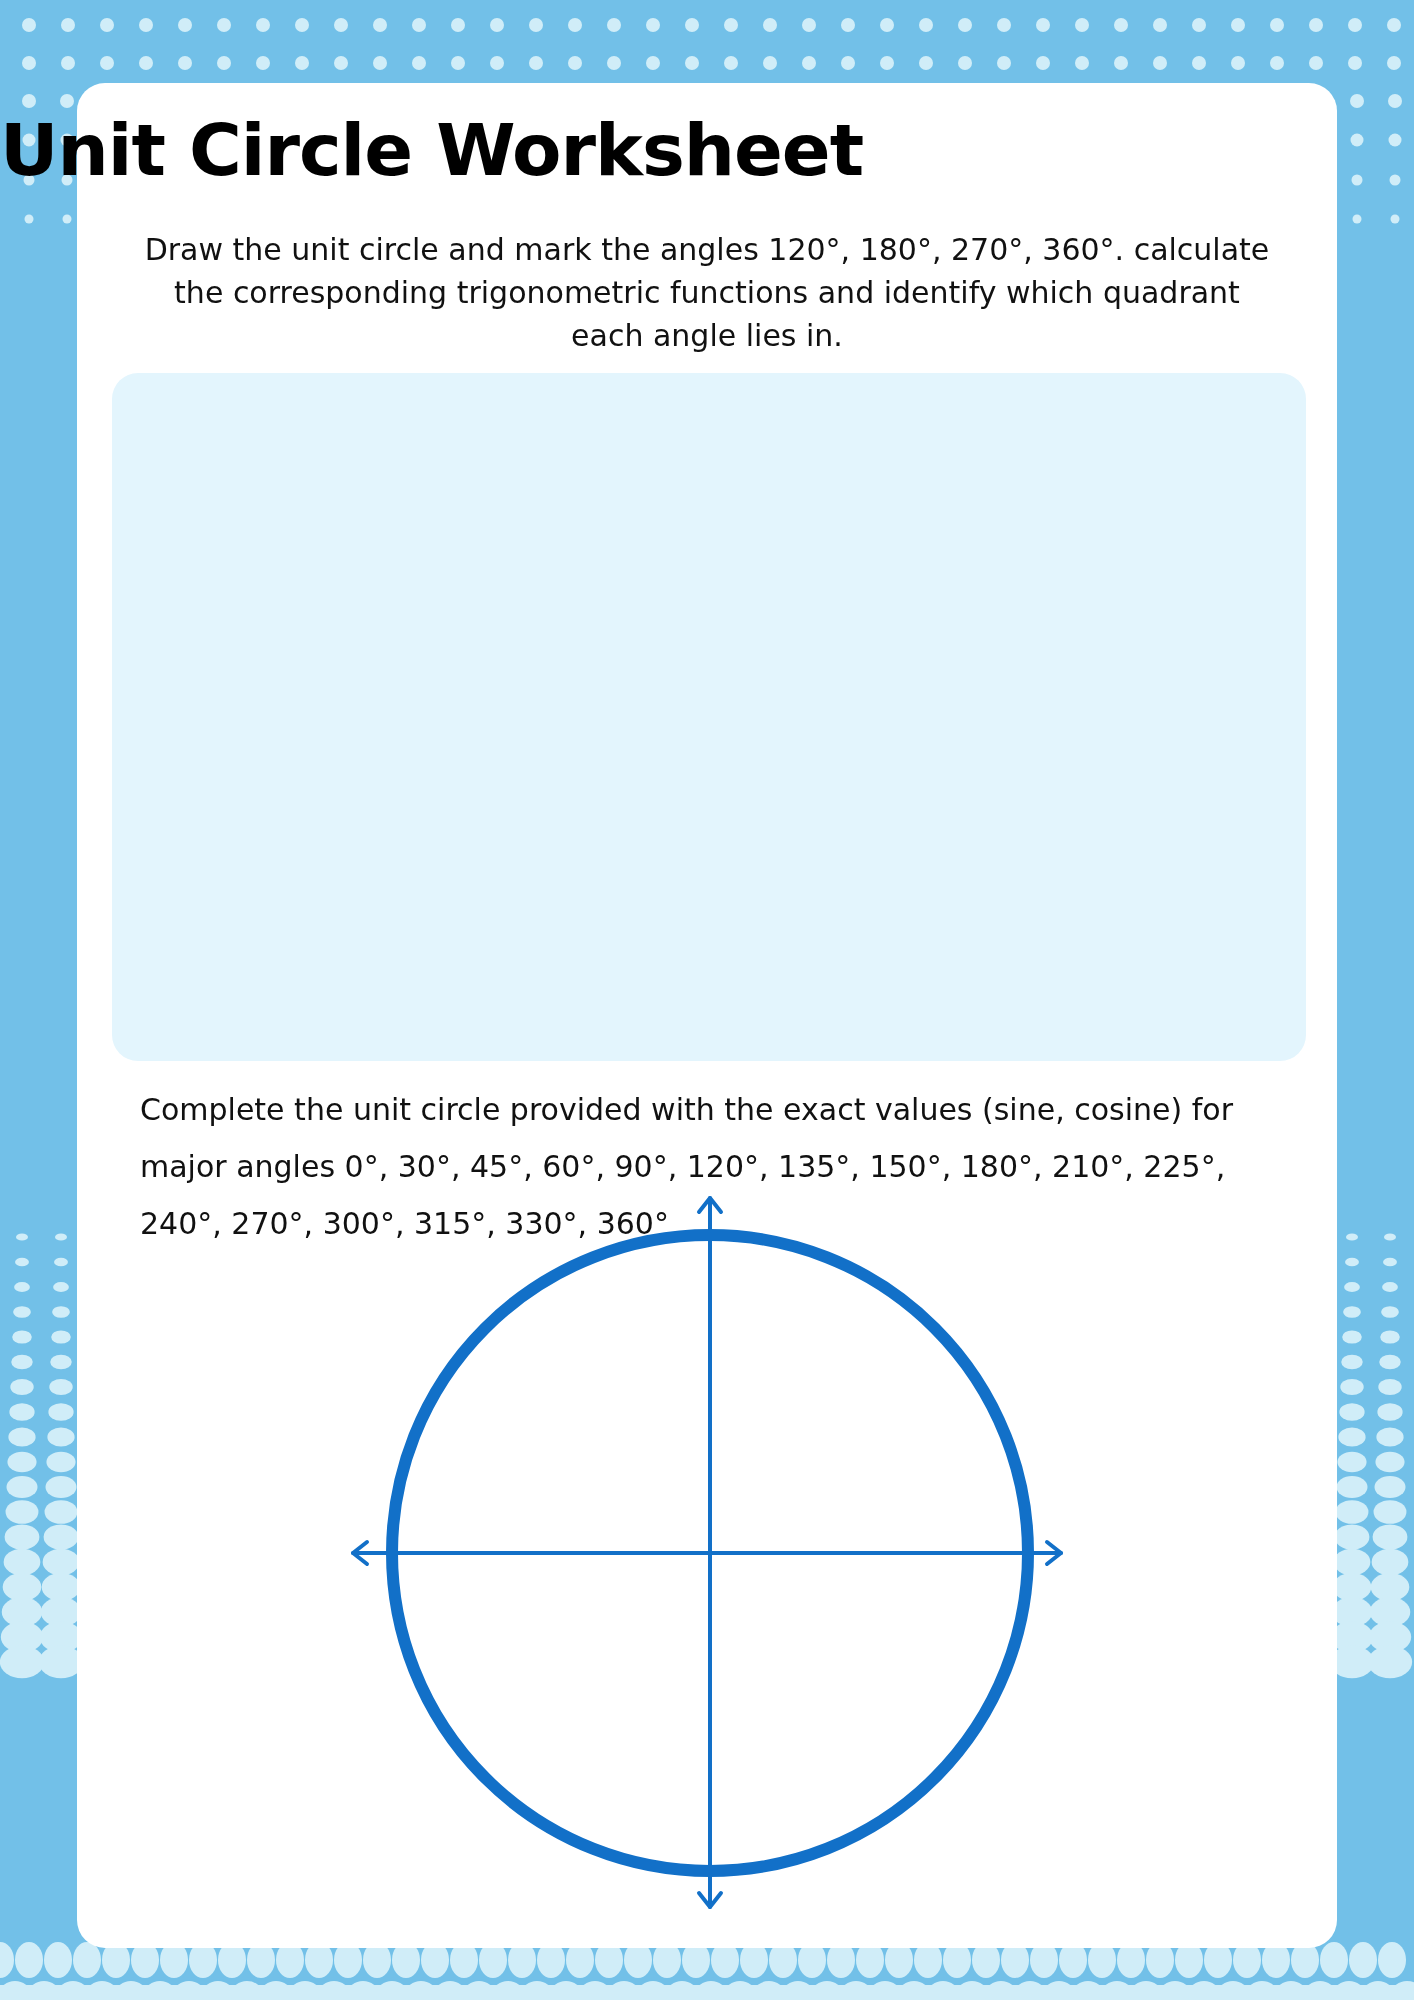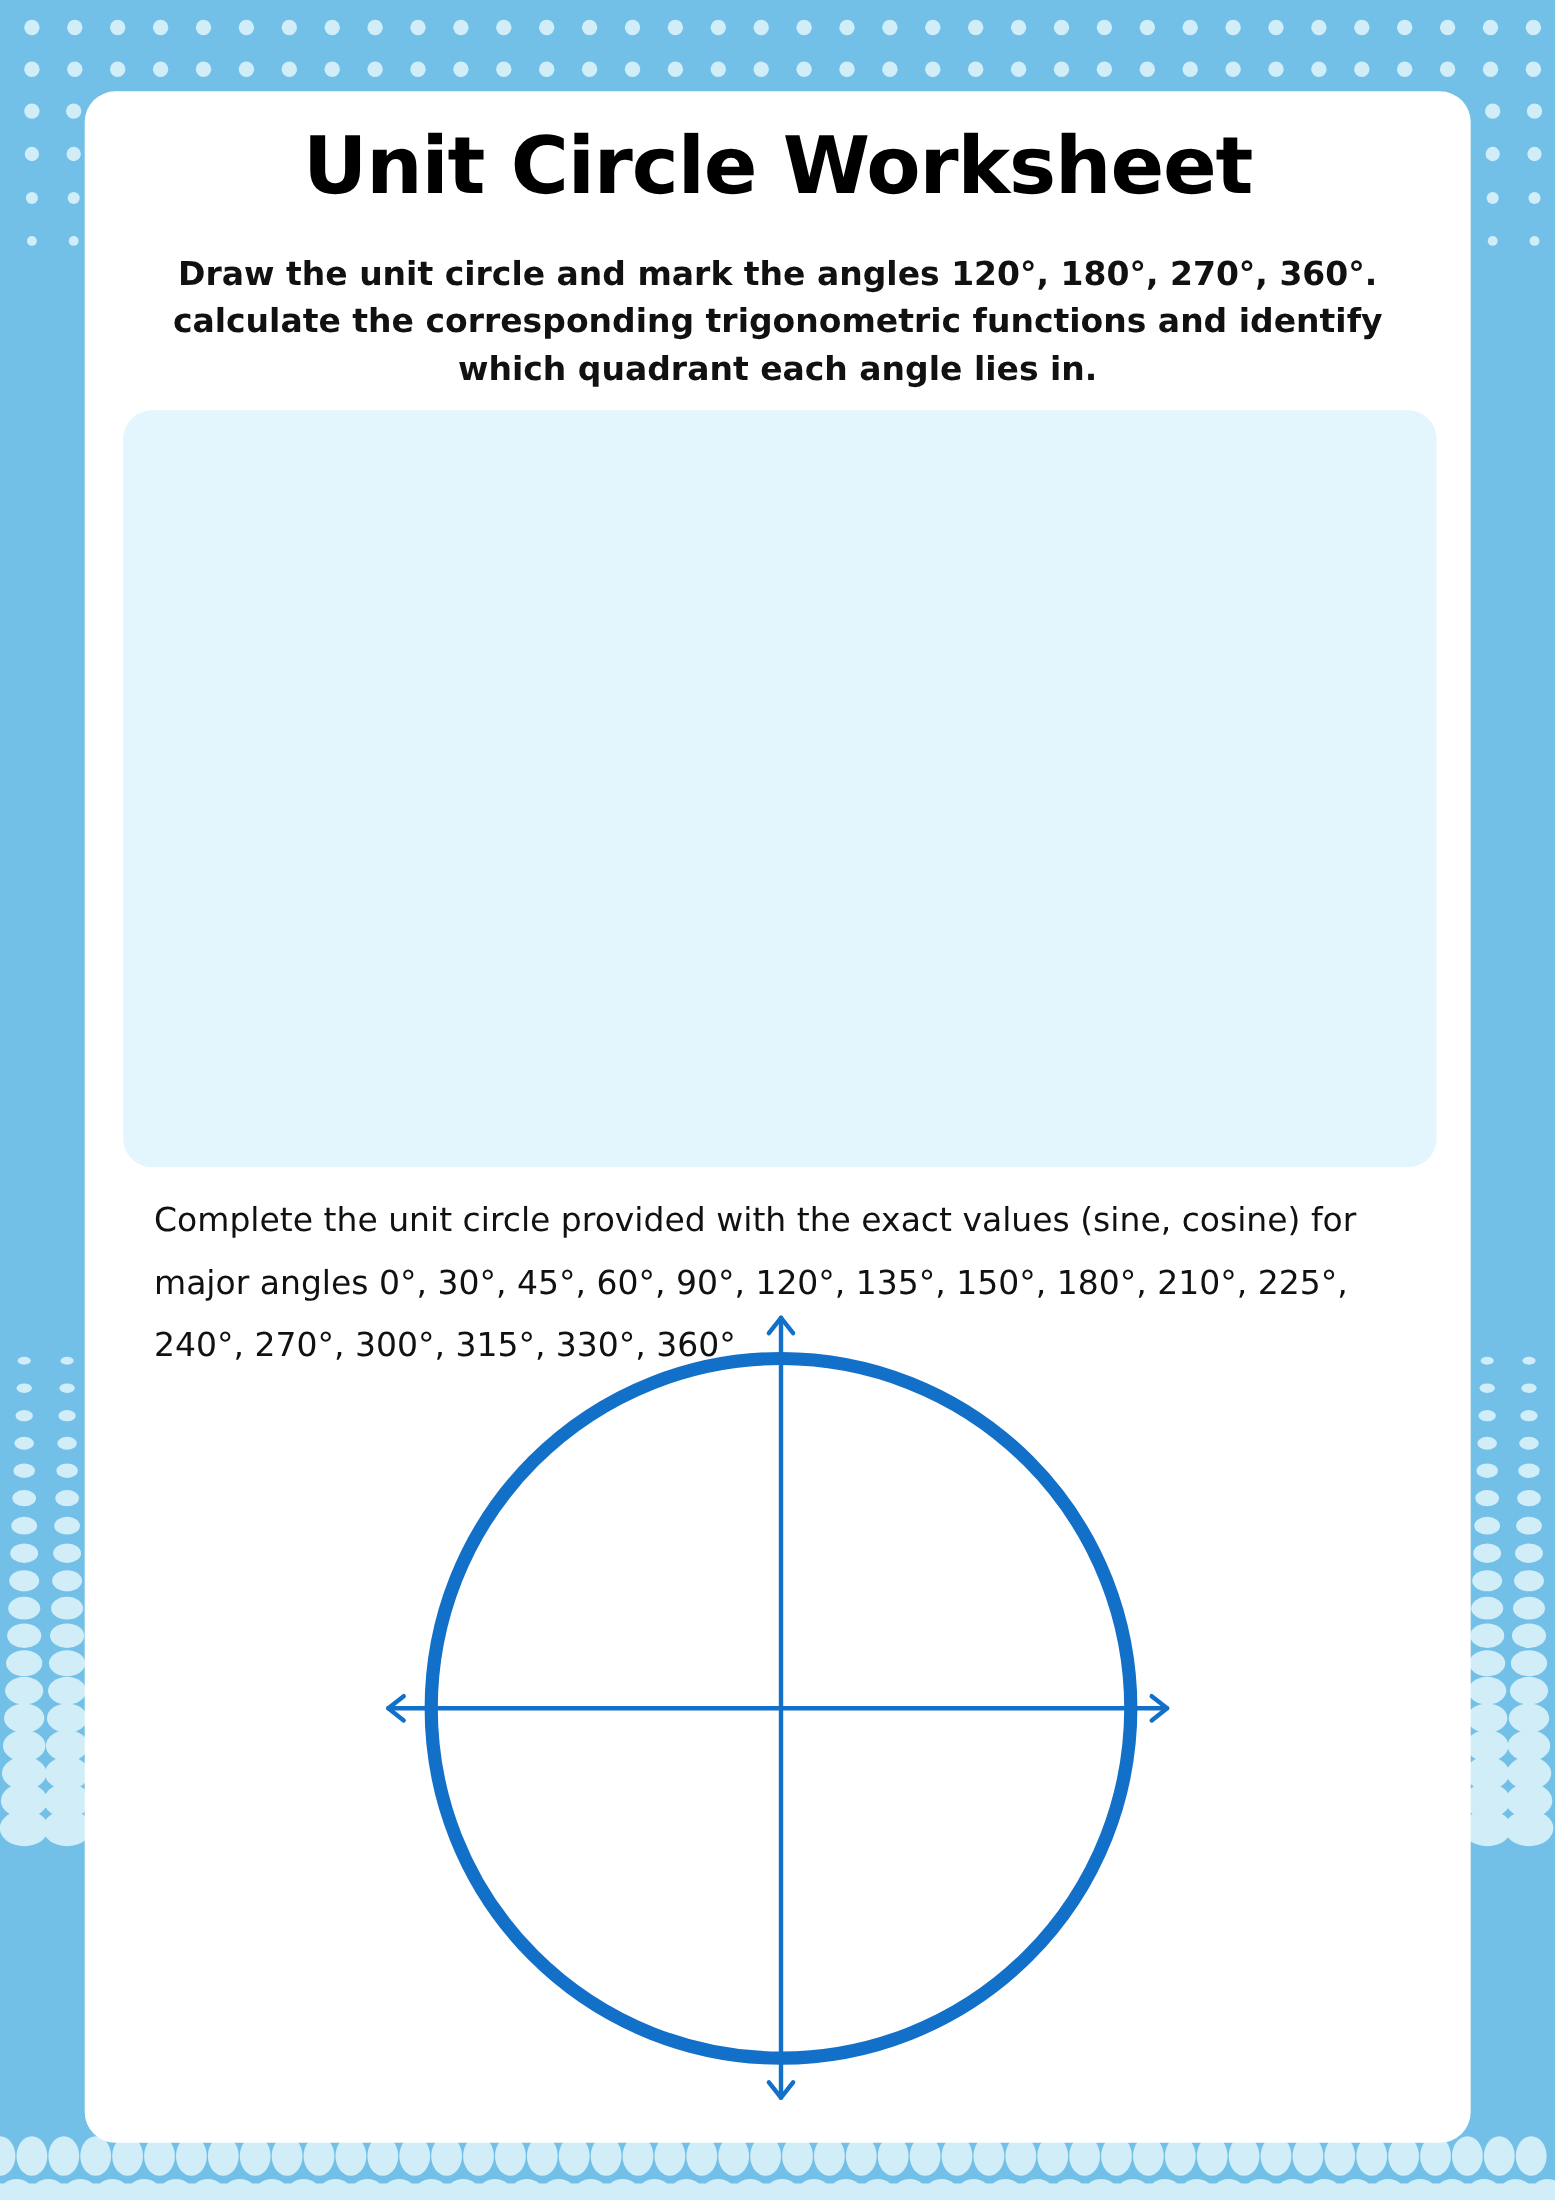--- a/index.html
+++ b/index.html
@@ -1,20 +1,20 @@
 <!DOCTYPE html>
 <html><head>
 <meta charset="utf-8">
 <style>
   html, body { margin:0; padding:0; }
   body { width:1414px; height:2000px; position:relative; overflow:hidden; background:#72c0e8; font-family:"Liberation Sans", sans-serif; }
   .bg { position:absolute; inset:0; }
   .card { position:absolute; left:77px; top:83px; width:1260px; height:1865px; background:#ffffff; border-radius:28px; }
-  .title { position:absolute; left:0; right:0; top:108px; text-align:center; font-family:"DejaVu Sans", sans-serif; font-weight:bold; font-size:72px; letter-spacing:-1px; color:#000; margin:0; }
-  .instr1 { position:absolute; left:140px; width:1134px; top:228px; text-align:center; font-family:"DejaVu Sans", sans-serif; font-size:30px; line-height:43px; color:#111;font-weight:bold; }
+  .title { position:absolute; left:0; right:0; top:108px; font-family:"DejaVu Sans", sans-serif; font-weight:bold; font-size:72px; letter-spacing:-1px; color:#000; margin:0; }
+  .instr1 { position:absolute; left:140px; width:1134px; top:228px; text-align:center; font-family:"DejaVu Sans", sans-serif; font-size:30px; line-height:43px; color:#111; }
   .drawbox { position:absolute; left:112px; top:373px; width:1194px; height:688px; background:#e3f5fd; border-radius:26px; }
   .instr2 { position:absolute; left:140px; width:1150px; top:1081px; text-align:left; font-family:"DejaVu Sans", sans-serif; font-size:30px; line-height:57px; color:#111; }
   .circle-wrap { position:absolute; left:0; top:0; width:1414px; height:2000px; pointer-events:none; }
 </style>
 </head>
 <body>
 
 <svg class="bg" width="1414" height="2000" viewBox="0 0 1414 2000">
   <rect width="1414" height="2000" fill="#72c0e8"></rect>
   <g fill="#d0edf8" id="dots">

